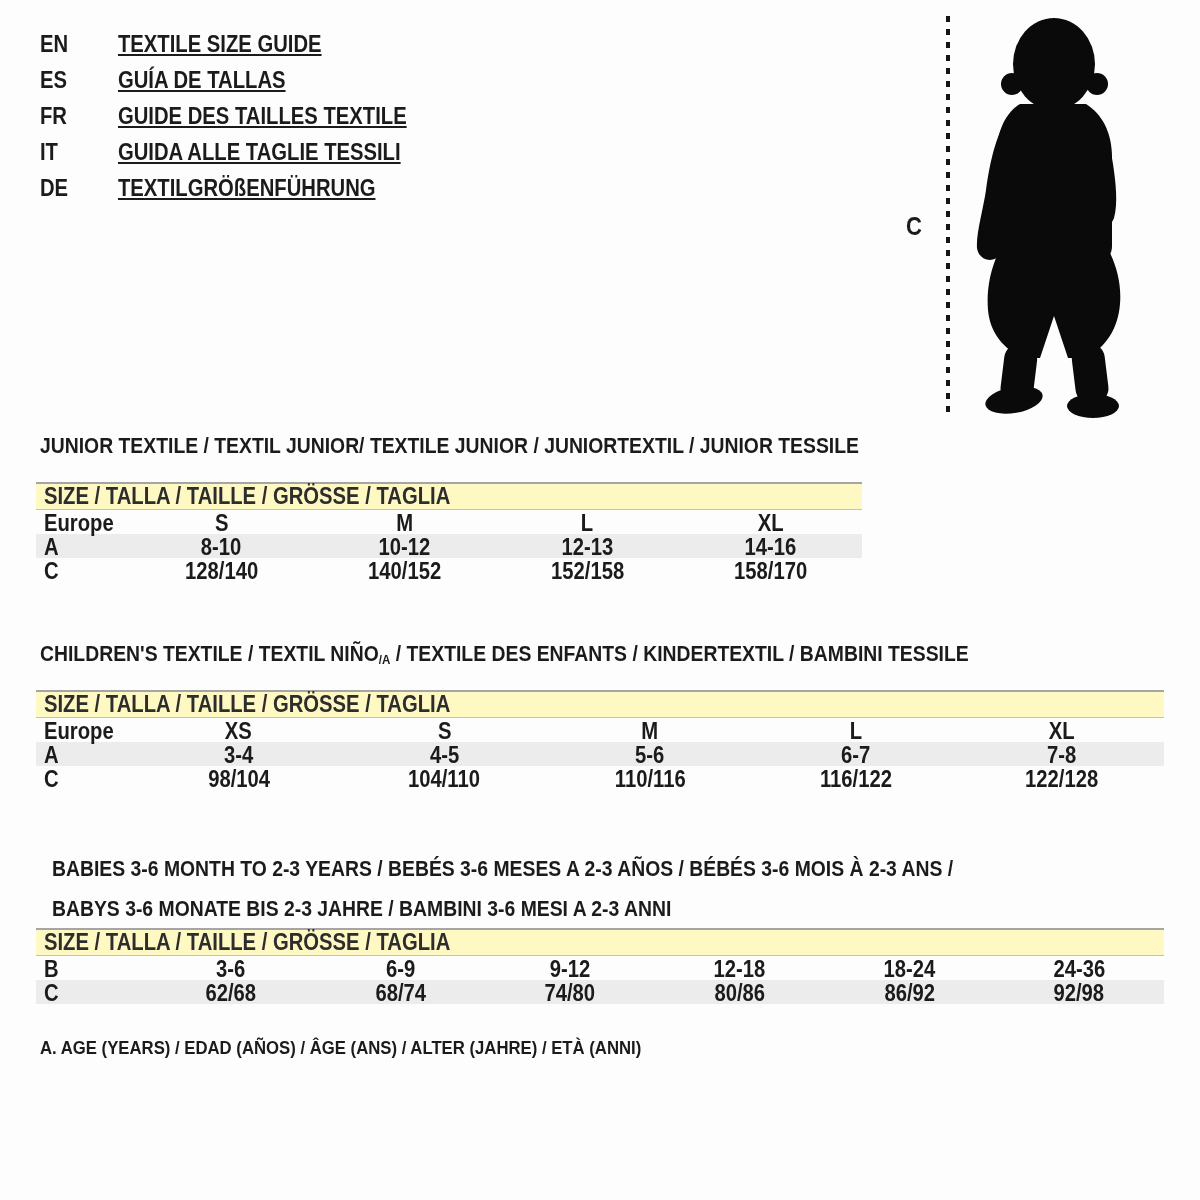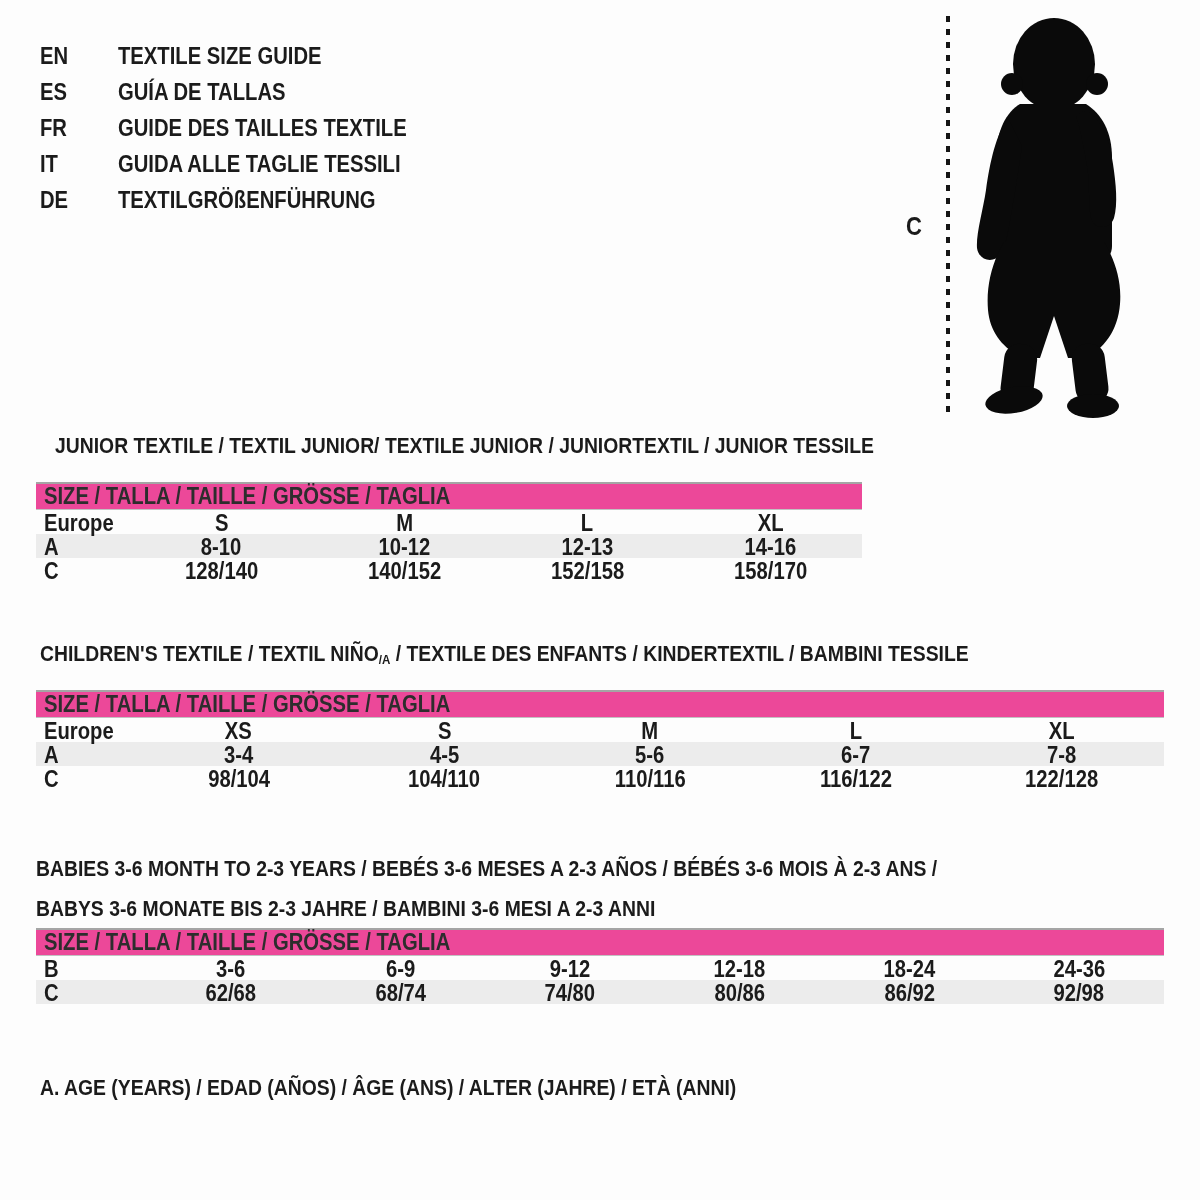--- a/index.html
+++ b/index.html
@@ -6,48 +6,48 @@
   body{
     width:1200px;height:1200px;position:relative;overflow:hidden;
     background:#fdfdfd;color:#1b1b1b;
     font-family:"Liberation Sans","DejaVu Sans",sans-serif;
     font-weight:700;
   }
   .tx{display:inline-block;transform:scaleX(0.88);transform-origin:0 50%;white-space:nowrap;}
   .tx.ctr{transform-origin:50% 50%;}
 
   
-  .lang-list{position:absolute;left:40px;top:38px;}
+  .lang-list{position:absolute;left:40px;top:26px;text-decoration:underline;}
   .lang-row{display:flex;height:36px;align-items:center;font-size:23px;}
   .lang-code{width:78px;}
 
   
   .measure-line{position:absolute;left:946px;top:16px;width:4px;height:402px;
     background:repeating-linear-gradient(to bottom,#151515 0 6px,transparent 6px 13px);}
   .measure-label{position:absolute;left:906px;top:212px;font-size:25px;}
   .silhouette{position:absolute;left:962px;top:12px;}
 
   
   .sec-title{position:absolute;font-size:22px;line-height:26px;}
   .sub-a{font-size:0.60em;vertical-align:-0.25em;}
 
   
   .sizetable{position:absolute;}
-  .bar{height:28px;background:#ec4899;border-top:2px solid #a5a5a5;border-bottom:1px solid #c2c2c2;
+  .bar{height:28px;background:#fef9c3;border-top:2px solid #a5a5a5;border-bottom:1px solid #c2c2c2;
     display:flex;align-items:center;padding-left:8px;box-sizing:border-box;font-size:23px;color:#2d2d2d;}
   .trow{display:grid;align-items:center;height:24px;font-size:23px;}
   .trow.alt{background:#ececec;}
   .cols4{grid-template-columns:94px repeat(4,1fr);}
   .cols5{grid-template-columns:100px repeat(5,1fr);}
   .cols6{grid-template-columns:110px repeat(6,1fr);}
   .cell{text-align:center;}
   .cell.lbl{text-align:left;padding-left:8px;}
 
   
-  .legend{position:absolute;left:40px;top:1068px;font-size:22px;}
+  .legend{position:absolute;left:40px;top:1028px;font-size:19px;}
   .legend div{height:40px;display:flex;align-items:center;}
 </style>
 </head>
 <body>
 
 <div class="lang-list">
   <div class="lang-row">
     <span class="lang-code"><span class="tx">EN</span></span>
     <span class="tx">TEXTILE SIZE GUIDE</span>
   </div>
@@ -90,21 +90,21 @@
     <rect x="44" y="332" width="33" height="60" rx="15" transform="rotate(7 60 332)"></rect>
     <rect x="108" y="332" width="33" height="60" rx="15" transform="rotate(-7 124 332)"></rect>
 
     <ellipse cx="52" cy="388" rx="29" ry="13" transform="rotate(-10 52 388)"></ellipse>
     <ellipse cx="131" cy="394" rx="26" ry="12"></ellipse>
   </g>
 
   <polygon points="78,346 92,304 106,346 101,368 84,368" fill="#fdfdfd"></polygon>
 </svg>
 
-<div class="sec-title" style="left:40px;top:433px;margin-left:15px;">
+<div class="sec-title" style="left:40px;top:433px;">
   <span class="tx">JUNIOR TEXTILE / TEXTIL JUNIOR/ TEXTILE JUNIOR / JUNIORTEXTIL / JUNIOR TESSILE</span>
 </div>
 
 <div class="sizetable" style="left:36px;top:482px;width:826px;">
   <div class="bar">
     <span class="tx">SIZE / TALLA / TAILLE / GRÖSSE / TAGLIA</span>
   </div>
   <div class="trow cols4">
     <span class="cell lbl"><span class="tx">Europe</span></span>
     <span class="cell"><span class="tx ctr">S</span></span>
@@ -155,21 +155,21 @@
   <div class="trow cols5">
     <span class="cell lbl"><span class="tx">C</span></span>
     <span class="cell"><span class="tx ctr">98/104</span></span>
     <span class="cell"><span class="tx ctr">104/110</span></span>
     <span class="cell"><span class="tx ctr">110/116</span></span>
     <span class="cell"><span class="tx ctr">116/122</span></span>
     <span class="cell"><span class="tx ctr">122/128</span></span>
   </div>
 </div>
 
-<div class="sec-title" style="left:36px;top:849px;line-height:40px;">
+<div class="sec-title" style="left:52px;top:849px;line-height:40px;">
   <span class="tx">BABIES 3-6 MONTH TO 2-3 YEARS / BEBÉS 3-6 MESES A 2-3 AÑOS / BÉBÉS 3-6 MOIS À 2-3 ANS /</span><br>
   <span class="tx">BABYS 3-6 MONATE BIS 2-3 JAHRE / BAMBINI 3-6 MESI A 2-3 ANNI</span>
 </div>
 
 <div class="sizetable" style="left:36px;top:928px;width:1128px;">
   <div class="bar">
     <span class="tx">SIZE / TALLA / TAILLE / GRÖSSE / TAGLIA</span>
   </div>
   <div class="trow cols6">
     <span class="cell lbl"><span class="tx">B</span></span>

